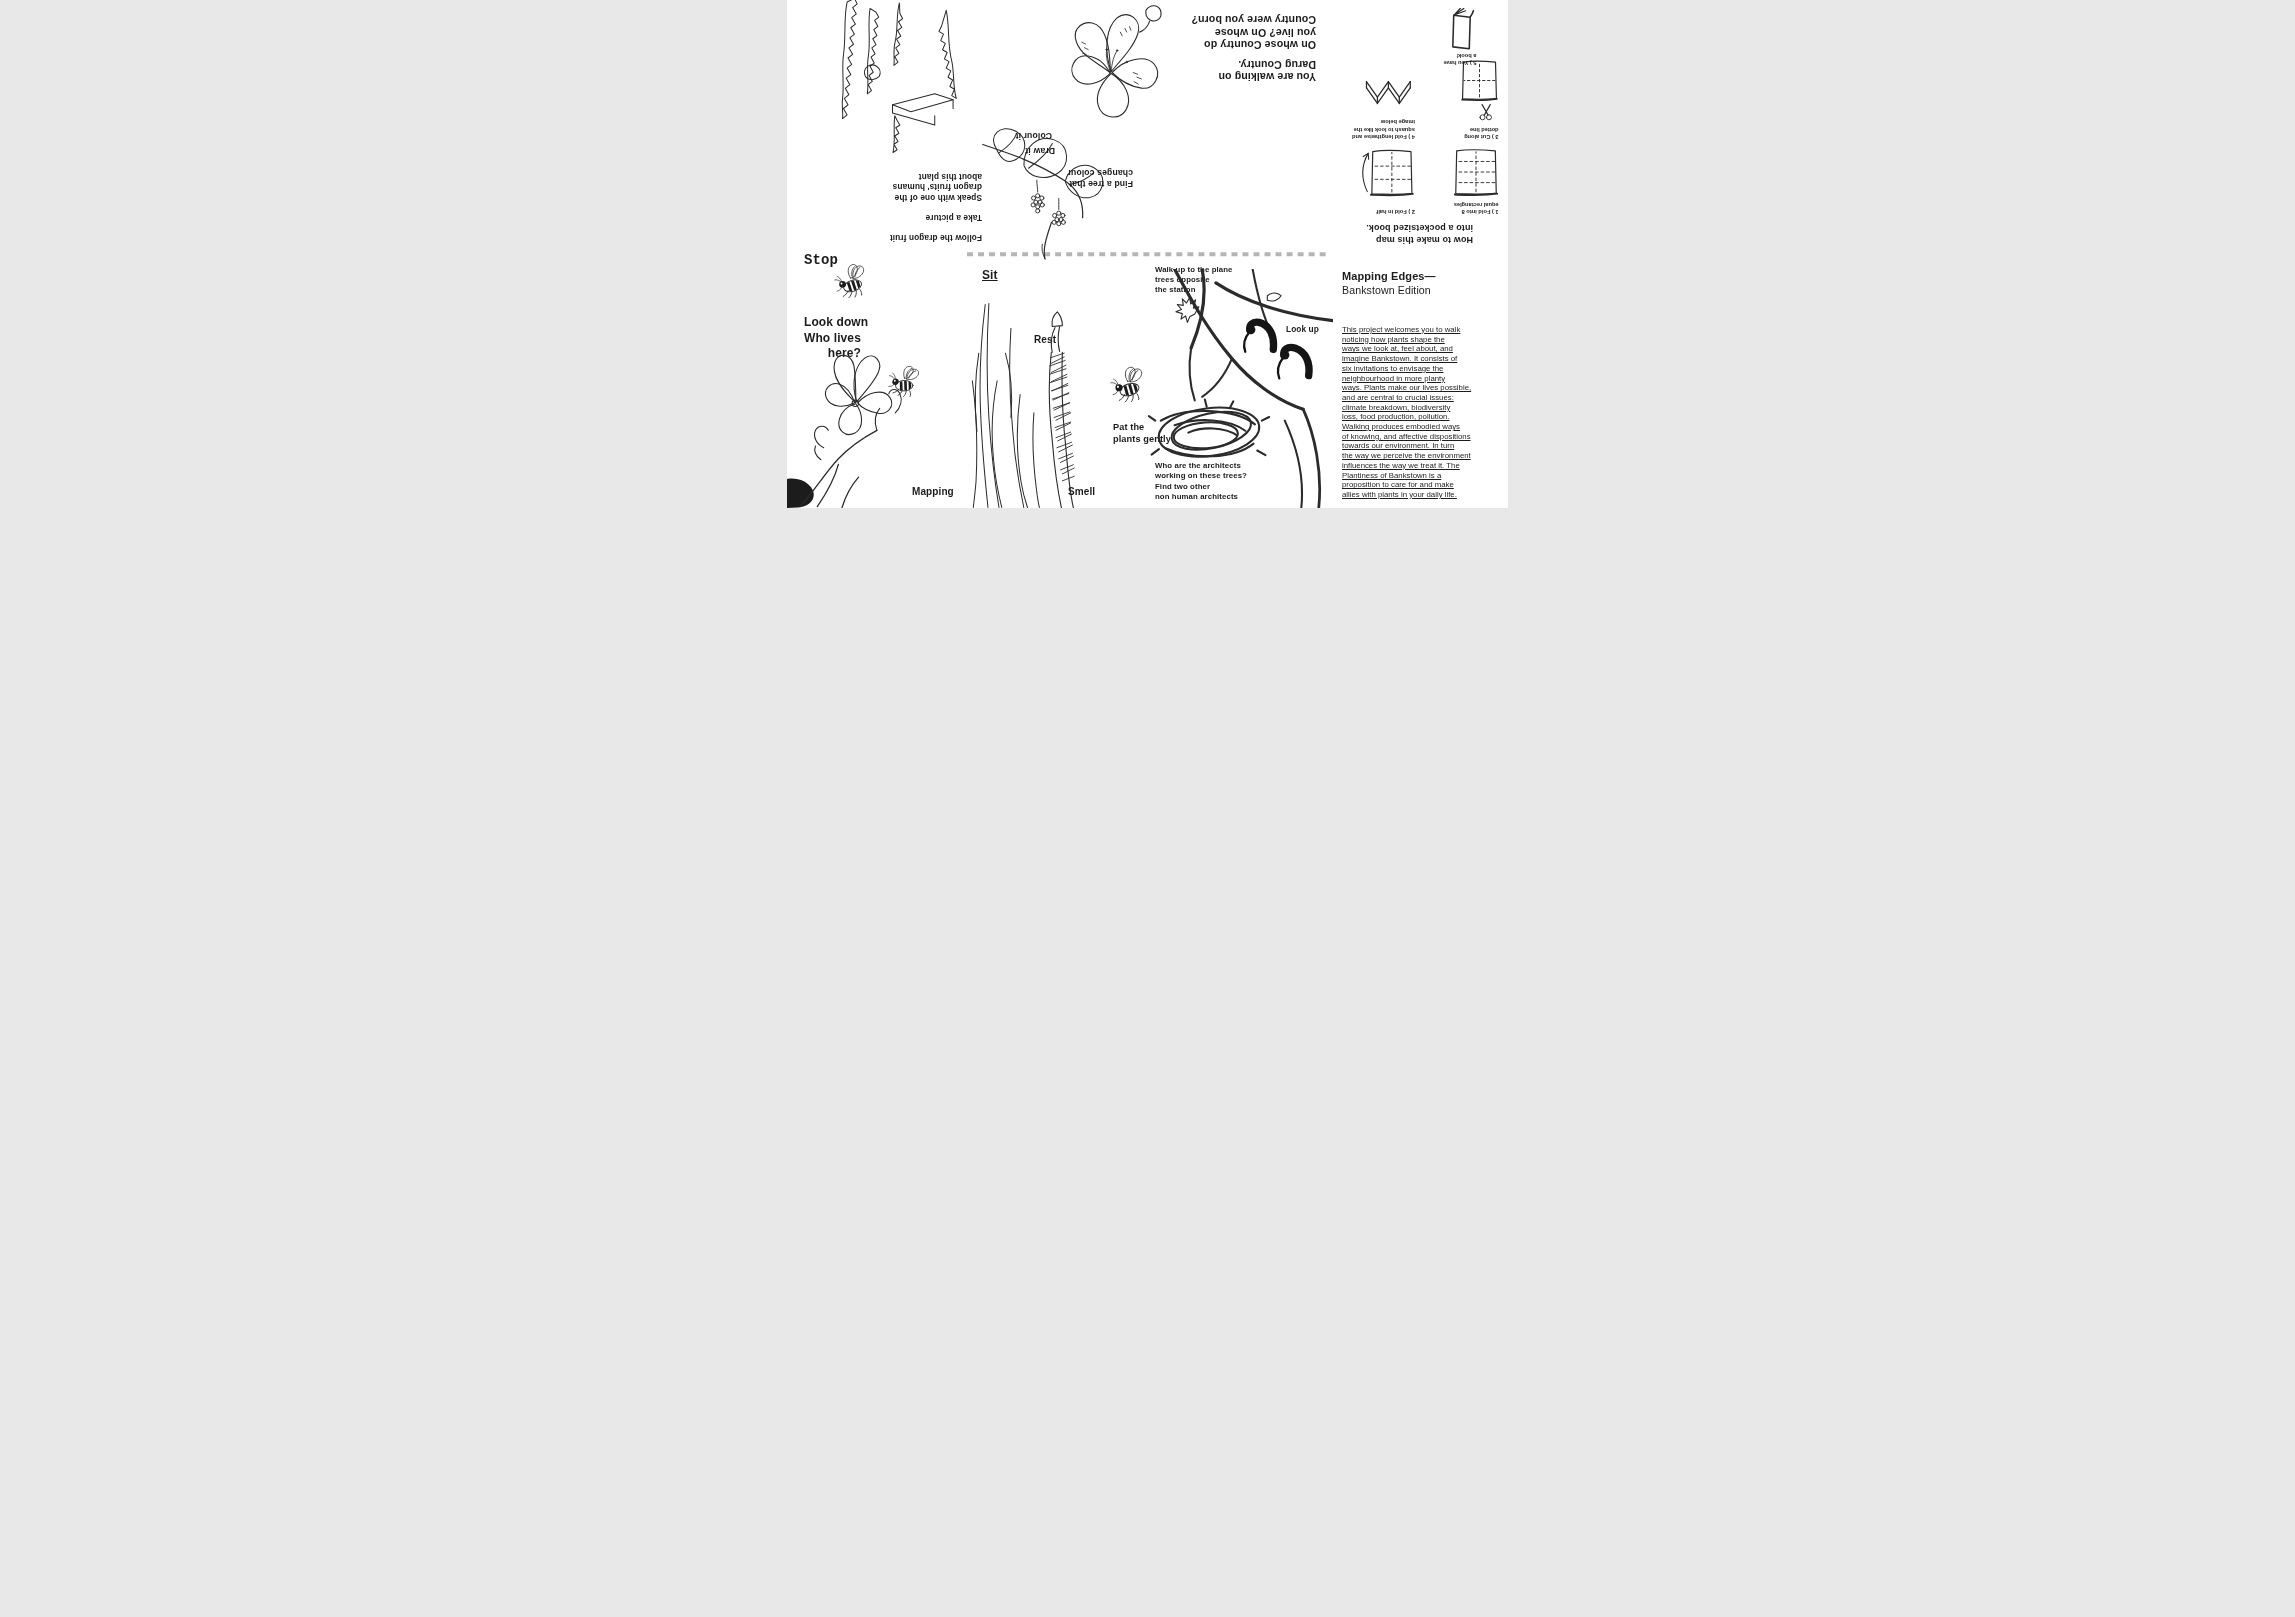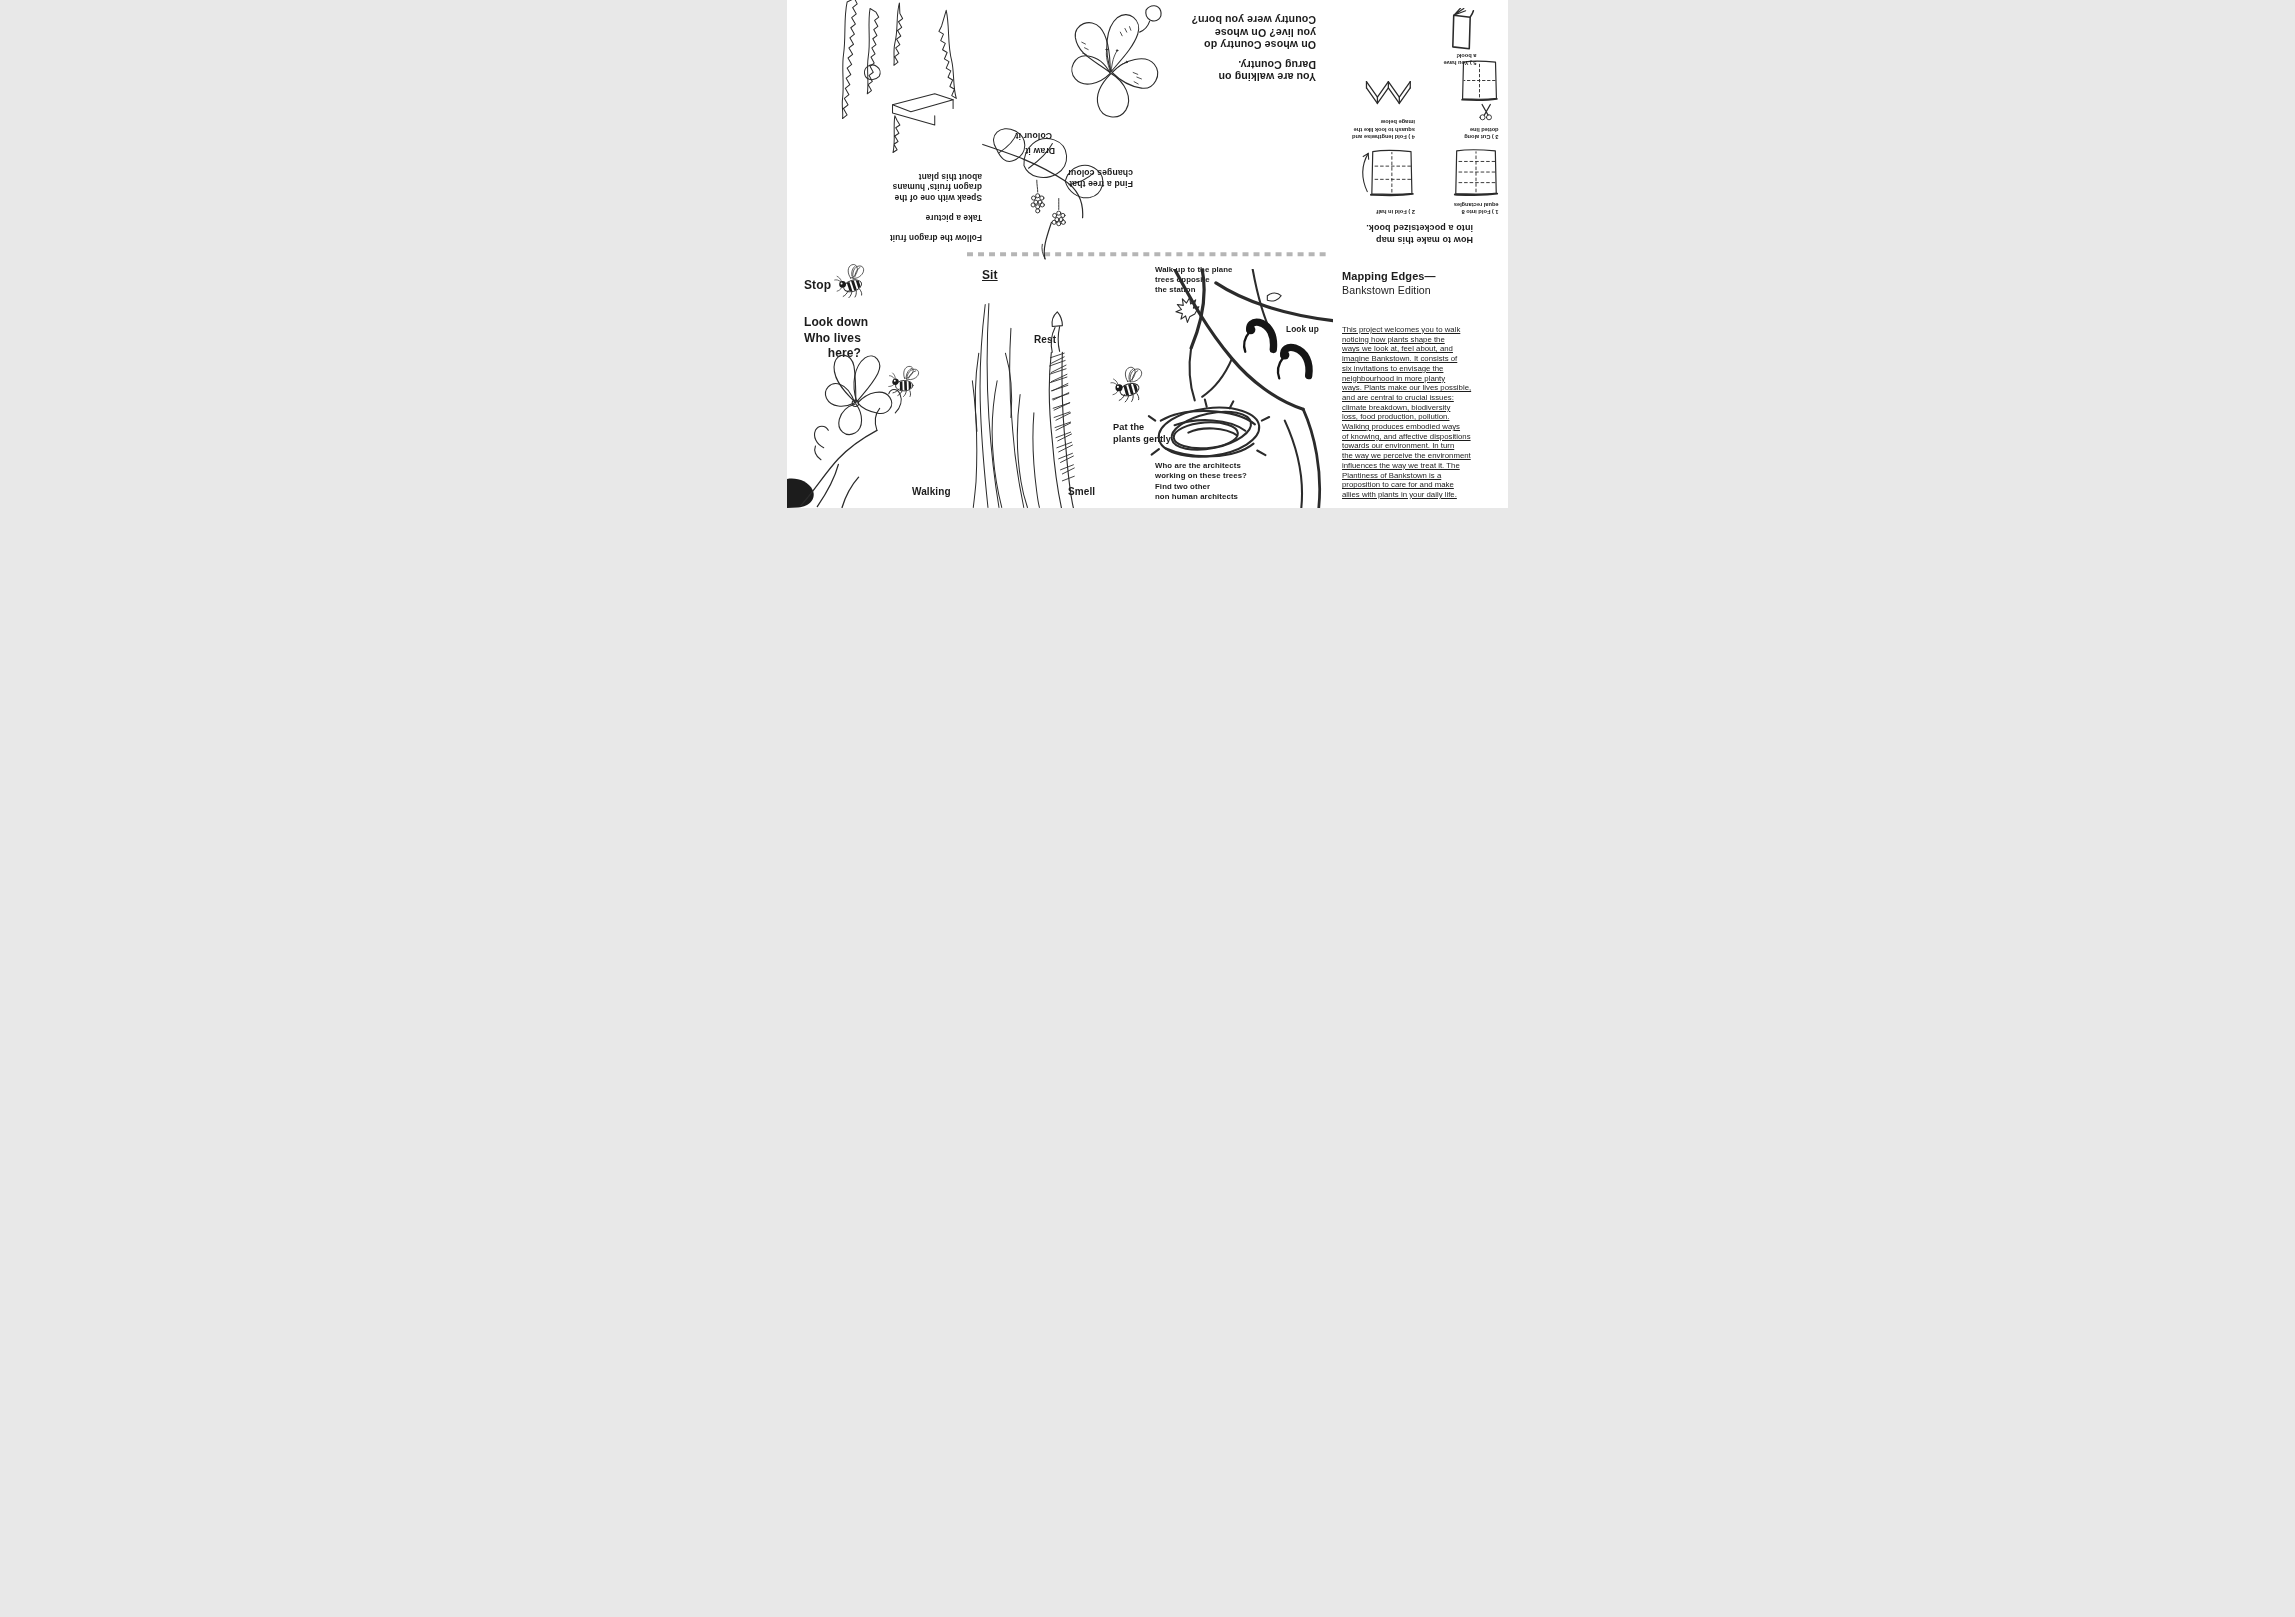--- a/index.html
+++ b/index.html
@@ -228,21 +228,21 @@
 a book!</div>
     <svg class="abs" style="left:30px;top:201px" width="27" height="43" viewBox="0 0 58 94">
       <g class="ink" stroke-width="3.4">
         <path d="M12,5 L48,9 L46,78 L10,74 Z"></path>
         <path d="M10,74 C6,80 4,84 3,88"></path>
         <path d="M46,78 L20,88 M46,78 L24,93 M46,78 L31,94" stroke-width="2.6"></path>
       </g>
     </svg>
   </div>
 
-  <div class="lbl" style="left:17px;top:278px;font-size:12px;line-height:1.2;">Stop</div>
+  <div class="lbl" style="left:17px;top:252px;font-size:14px;line-height:1.2;font-family:Liberation Mono, monospace;">Stop</div>
   <svg class="abs" style="left:46px;top:263px;transform:rotate(-6deg)" width="37" height="36" viewBox="0 0 80 78">
       <use href="#bee"></use>
     </svg>
   <div class="lbl" style="left:17px;top:315px;font-size:12px;line-height:1.2;">Look down</div>
   <div class="lbl" style="left:17px;top:331px;font-size:12px;line-height:15px;text-align:right;">Who lives
 here?</div>
 
   <svg class="abs" style="left:0;top:344px" width="156" height="164" viewBox="0 0 340 357">
     <path d="M0,294 C20,290 46,298 56,318 C64,336 50,354 24,356 L0,357 Z" fill="#1c1c1c"></path>
     <g class="ink" stroke-width="2.8">
@@ -259,21 +259,21 @@
       <circle cx="149" cy="129" r="7"></circle>
       <path d="M196,188 C190,170 192,152 202,140"></path>
       <path d="M236,150 C248,138 252,122 246,108 C240,96 226,96 222,108"></path>
       <path d="M80,226 C64,218 56,202 62,188 C68,176 84,176 90,188"></path>
       <path d="M74,252 C62,244 58,232 62,222"></path>
     </g>
   </svg>
   <svg class="abs" style="left:100px;top:364px;transform:rotate(10deg)" width="35" height="34" viewBox="0 0 76 74">
       <use href="#bee"></use>
     </svg>
-  <div class="lbl" style="left:125px;top:486px;font-size:10px;line-height:1.2;">Walking</div>
+  <div class="lbl" style="left:125px;top:486px;font-size:10px;line-height:1.2;">Mapping</div>
 
   <div class="lbl" style="left:195px;top:268px;font-size:12px;line-height:1.2;text-decoration:underline;">Sit</div>
   <div class="lbl" style="left:247px;top:334px;font-size:10px;line-height:1.2;">Rest</div>
 
   <svg class="abs" style="left:178px;top:298px" width="124" height="210" viewBox="0 0 270 457">
     <g class="ink" stroke-width="2.2">
       <path d="M44,14 C36,80 30,160 34,250 C36,300 42,380 50,456"></path>
       <path d="M52,12 C48,80 46,170 52,260 C56,320 64,396 74,456"></path>
       <path d="M100,66 C96,130 96,210 104,290 C108,346 118,408 128,456"></path>
       <path d="M16,180 C24,240 28,320 24,400 C22,424 20,440 18,456"></path>

